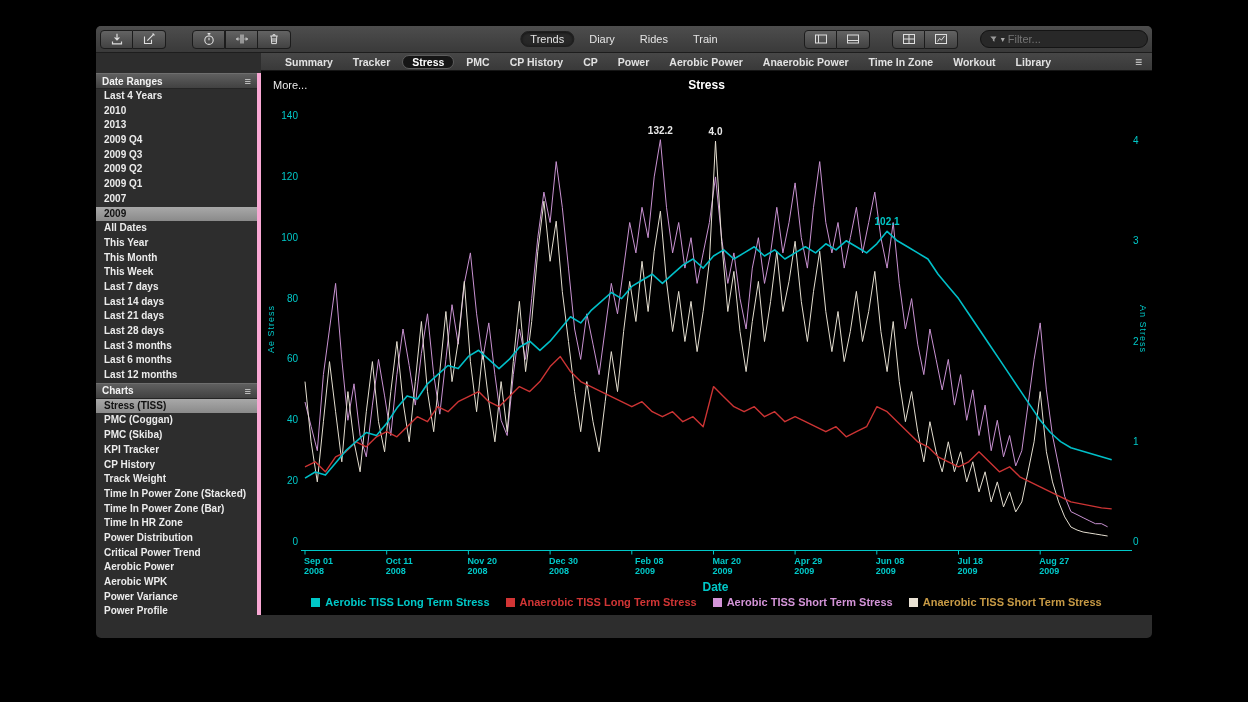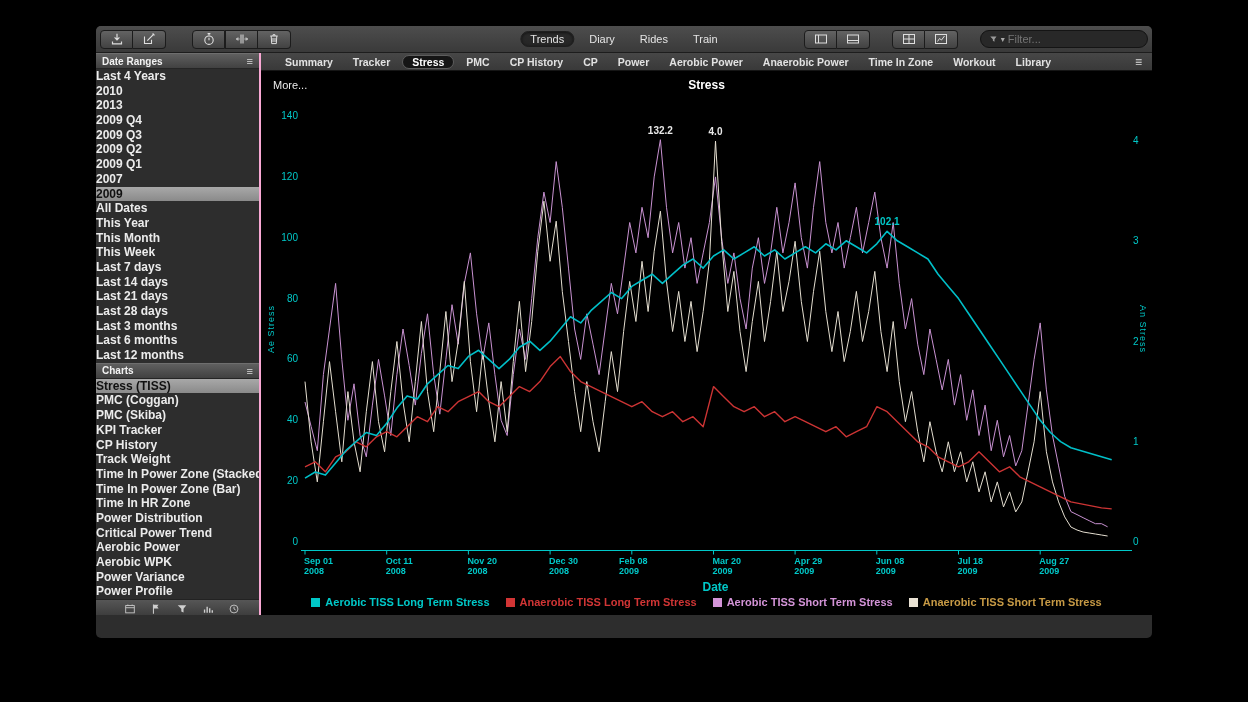--- a/index.html
+++ b/index.html
@@ -31,28 +31,28 @@
   .ct-item { color:#e4e4e4; font-size:11px; padding:2px 10px; border-radius:10px; cursor:default; }
   .ct-item.sel { background:rgba(0,0,0,.4); border:1px solid #1e1e1e; box-shadow:inset 0 1px 3px rgba(0,0,0,.6); padding:1px 9px; }
   .tb-right { margin-left:auto; display:flex; align-items:center; gap:22px; }
   .filter { width:168px; height:18px; border-radius:10px; background:#282828; border:1px solid #141414;
             display:flex; align-items:center; padding:0 8px; gap:3px; }
   .filter input { background:transparent; border:none; outline:none; color:#b5b5b5; font-size:11px; width:100%;
                   font-family:"Liberation Sans", sans-serif; }
   .chev { color:#aaa; font-size:8px; }
   
   .main { display:flex; height:562px; }
-  .sidebar { width:165px; background:#2d2d2d; border-right:2px solid #f9a8d4; display:flex; flex-direction:column; overflow:hidden; }
+  .sidebar { width:165px; background:#2d2d2d; border-right:4px solid #f9a8d4; display:flex; flex-direction:column; overflow:hidden;margin-top:20px; }
   .sb-header { flex:0 0 16px; background:linear-gradient(#5f5f5f,#414141); border-top:1px solid #6e6e6e;
                border-bottom:1px solid #252525; color:#f2f2f2; font-size:10px; font-weight:bold;
                display:flex; align-items:center; justify-content:space-between; padding:0 6px; }
   .sb-h-icon { color:#dcdcdc; font-size:11px; }
   .sb-list { flex:0 0 auto; }
-  .sb-item { height:14.7px; line-height:14.7px; color:#ececec; font-size:12px; font-weight:bold;
-             white-space:nowrap; overflow:hidden; cursor:default; }
+  .sb-item { height:14.7px; line-height:14.7px; color:#ececec; font-size:10px; font-weight:bold;
+             padding-left:8px; white-space:nowrap; overflow:hidden; cursor:default; }
   .sb-item.sel { background:linear-gradient(#a8a8a8,#8a8a8a); color:#111; }
   .sb-bottom { margin-top:auto; flex:0 0 18px; background:linear-gradient(#565656,#3a3a3a); border-top:1px solid #222;
                display:flex; align-items:center; gap:14px; padding-left:28px; }
   
   .content { flex:1; display:flex; flex-direction:column; background:#b91c1c; min-width:0; }
   .tabbar { flex:0 0 18px; background:linear-gradient(#474747,#393939); border-bottom:1px solid #151515;
             display:flex; align-items:center; padding:0 10px 0 16px; }
   .tabs { display:flex; align-items:center; gap:4px; flex:1; }
   .tab { color:#e2e2e2; font-size:10.5px; font-weight:bold; padding:1px 8px; border-radius:8px; cursor:default; white-space:nowrap; }
   .tab.sel { background:#151515; border:1px solid #5d5d5d; padding:0 9px; color:#fff; }
@@ -311,21 +311,21 @@
               <div>2008</div>
             </div>
             <div class="xtick" style="left: 206.383px; top: 485px; position: absolute;">
               <div>Nov 20</div>
               <div>2008</div>
             </div>
             <div class="xtick" style="left: 288.075px; top: 485px; position: absolute;">
               <div>Dec 30</div>
               <div>2008</div>
             </div>
-            <div class="xtick" style="left: 358px; top: 485px; position: absolute;">
+            <div class="xtick" style="left: 374px; top: 485px; position: absolute;">
               <div>Feb 08</div>
               <div>2009</div>
             </div>
             <div class="xtick" style="left: 451.458px; top: 485px; position: absolute;">
               <div>Mar 20</div>
               <div>2009</div>
             </div>
             <div class="xtick" style="left: 533.149px; top: 485px; position: absolute;">
               <div>Apr 29</div>
               <div>2009</div>

